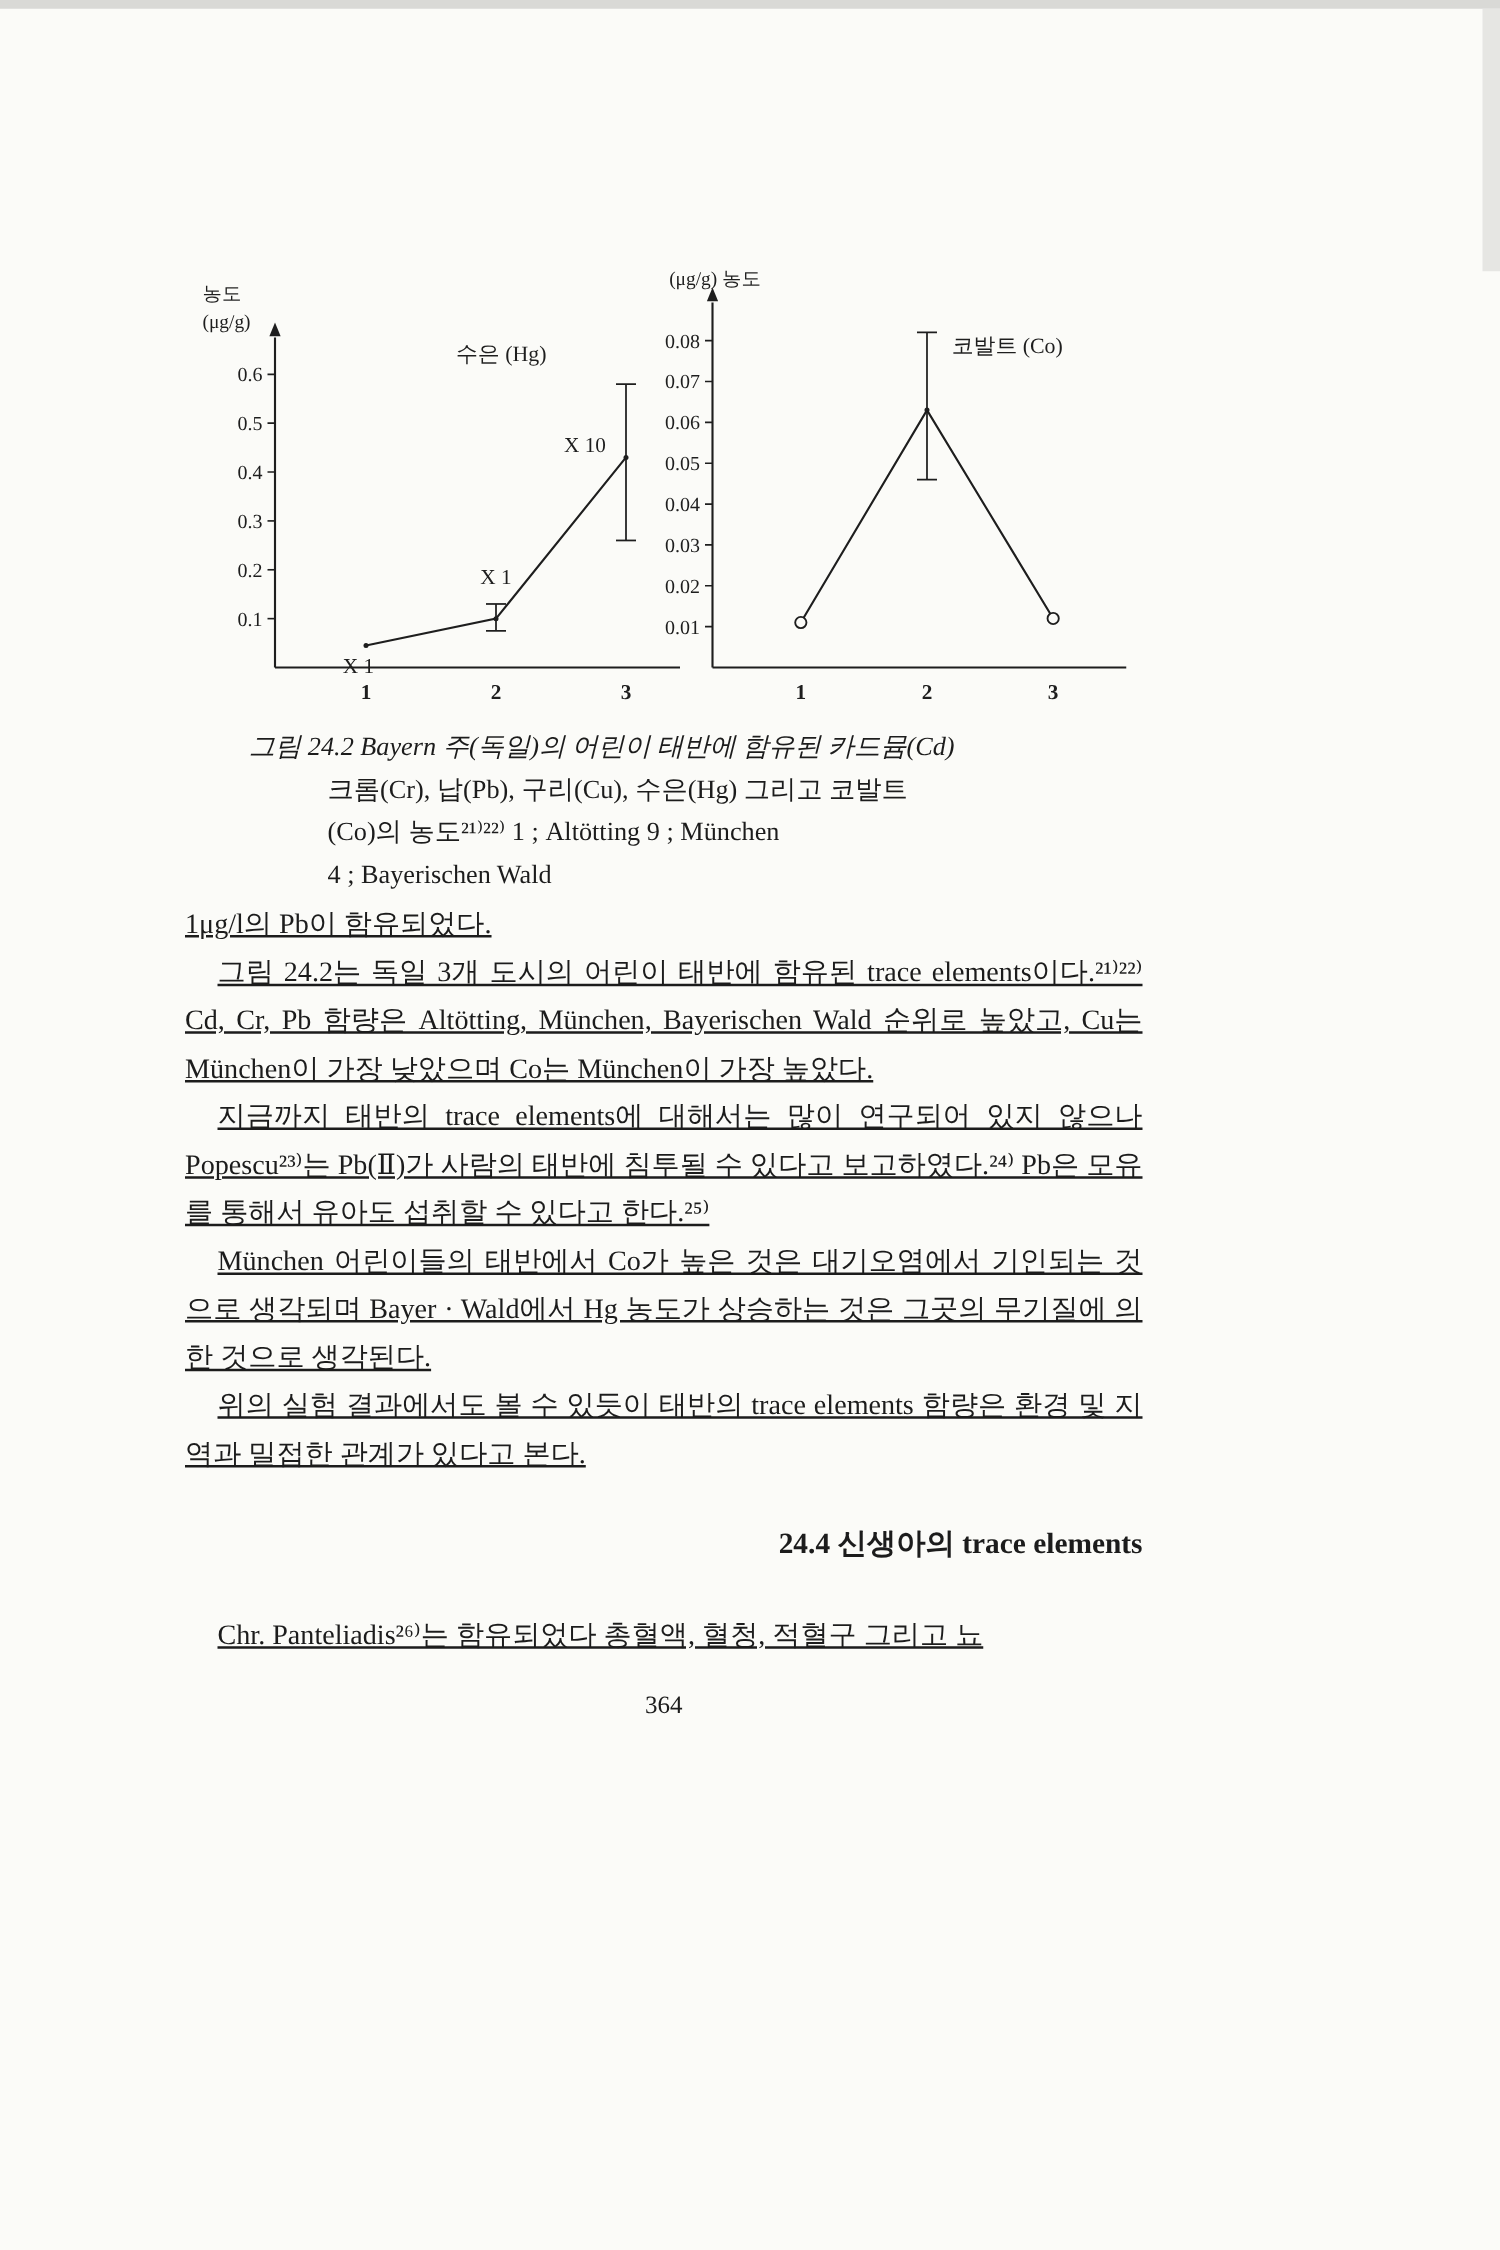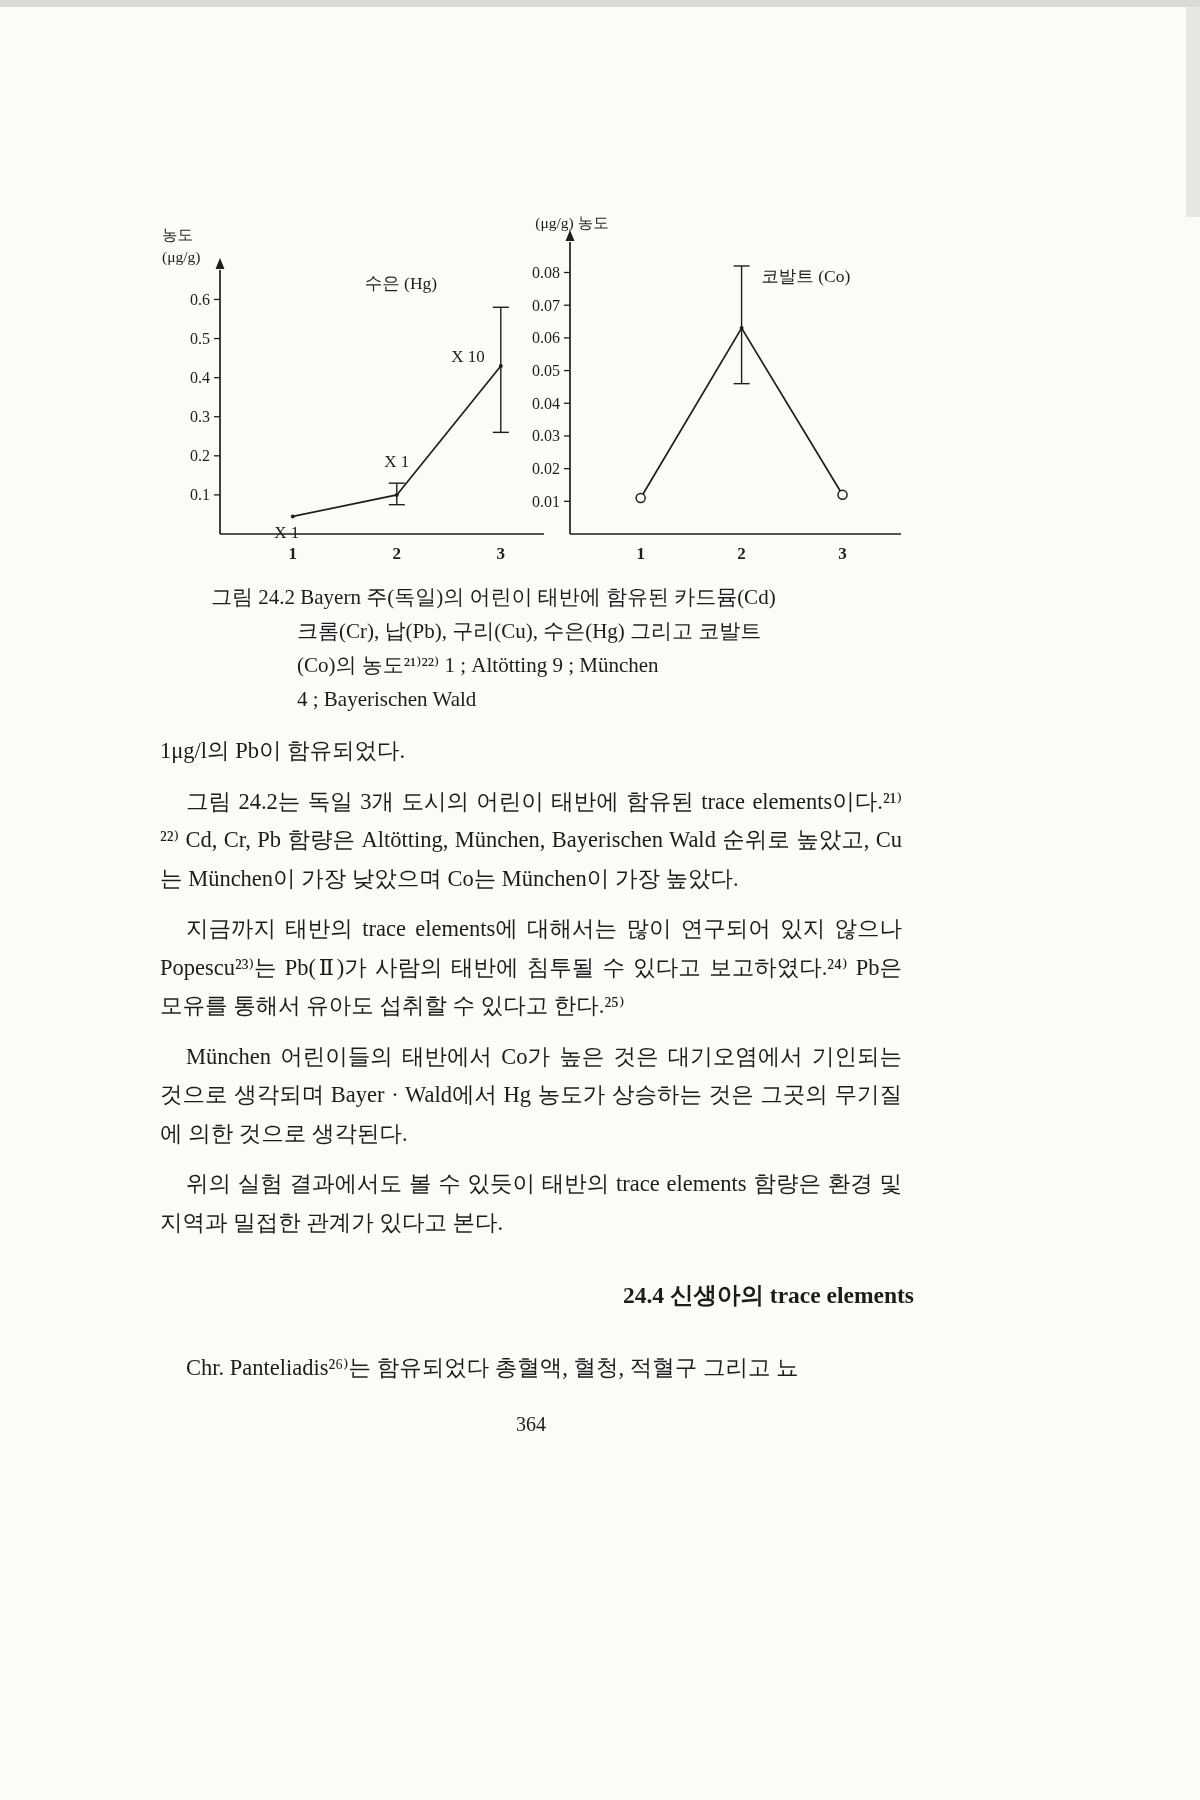--- a/index.html
+++ b/index.html
@@ -23,28 +23,28 @@
   .figure-area { position: absolute; top: 0; left: 0; }
   .chart { position: absolute; }
   .chart-left  { left: 158px; top: 214px; }
   .chart-right { left: 505px; top: 214px; }
   svg text { font-family: "Liberation Serif", "DejaVu Serif", serif; }
 
   .caption {
     position: absolute; left: 196px; top: 580px; width: 660px;
     font-size: 21px; line-height: 34px; color: #1c1c1c;
   }
-  .cap-line { margin-left: 101px; }
-  .cap-first { margin-left: 15px; }
+  .cap-line { margin-left: 66px; }
+  .cap-first { margin-left: 3px; font-style: italic; }
 
   .body-text {
     position: absolute; left: 148px; top: 720px; width: 766px;
     font-size: 22.5px; line-height: 38.5px; text-align: justify;
   }
-  .para { margin: 12px; text-indent: 26px; }
+  .para { margin: 0; text-indent: 26px; text-decoration: underline; }
   .no-indent { text-indent: 0; }
   .section-heading {
     margin: 34px 0 0 30px; font-size: 23.5px; font-weight: bold;
     text-align: right;
   }
   .last-para { margin-top: 34px; }
   .page-number { margin-top: 18px; font-size: 20px; text-align: center; }
 </style>
 </head>
 <body>

